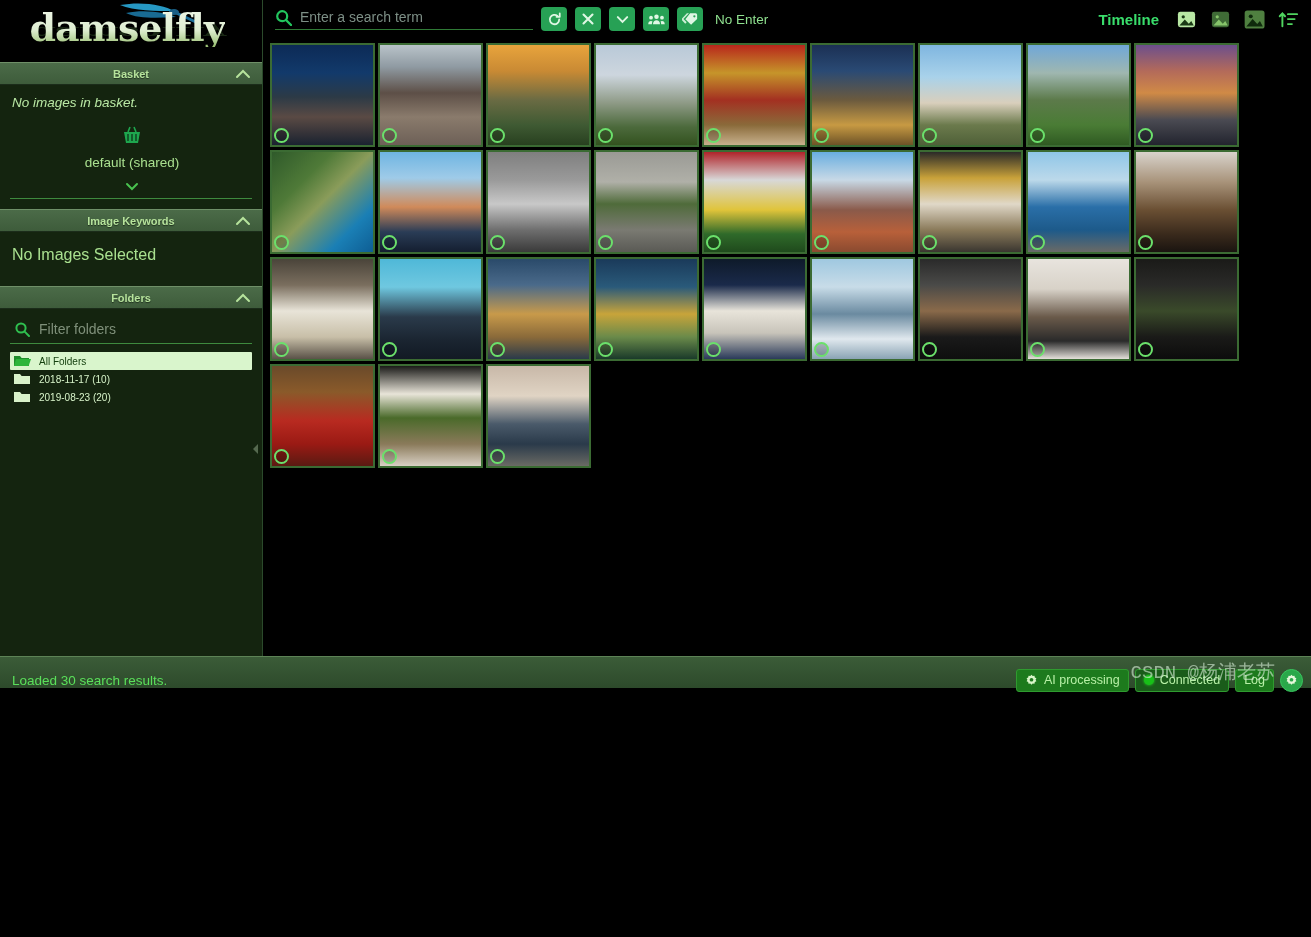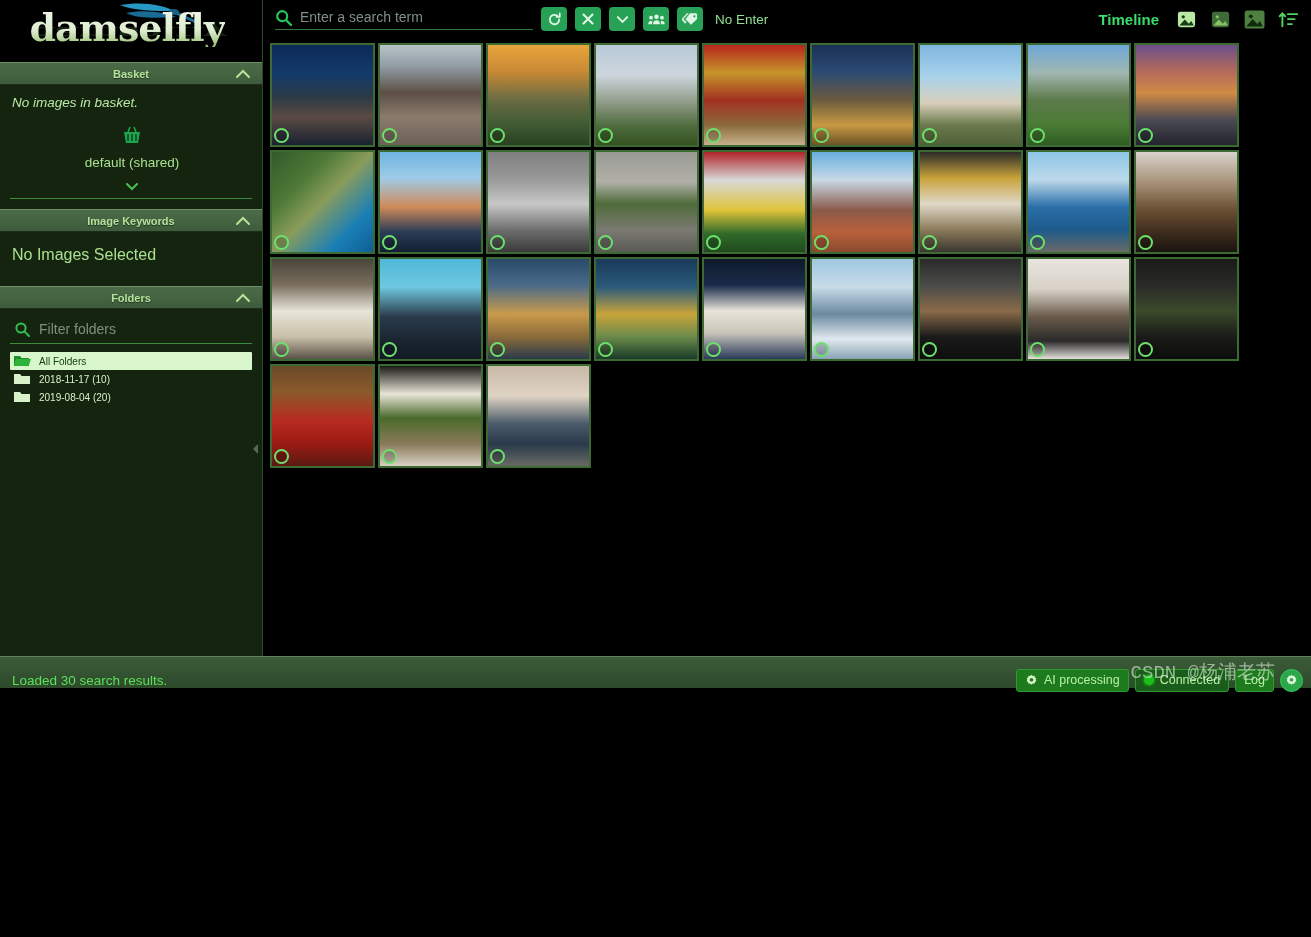--- a/index.html
+++ b/index.html
@@ -248,21 +248,21 @@
         <div class="folder-item">
           <svg width="17" height="14" viewBox="0 0 17 14">
             <path d="M0 2 H6 L7.6 4 H16 V12 H0 Z" fill="#d8f2c9"></path>
           </svg>
           <span>2018-11-17 (10)</span>
         </div>
         <div class="folder-item">
           <svg width="17" height="14" viewBox="0 0 17 14">
             <path d="M0 2 H6 L7.6 4 H16 V12 H0 Z" fill="#d8f2c9"></path>
           </svg>
-          <span>2019-08-04 (20)</span>
+          <span>2019-08-23 (20)</span>
         </div>
       </div>
 
       <div class="sidebar-collapse">
         <svg width="8" height="12" viewBox="0 0 8 12">
           <path d="M6 1 L1 6 L6 11 Z" fill="#55694f"></path>
         </svg>
       </div>
     </div>
 

